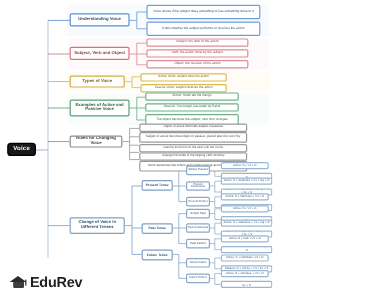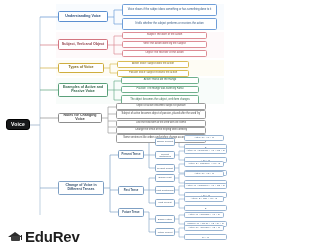--- a/index.html
+++ b/index.html
@@ -47,21 +47,21 @@
 
   
   #logo{position:absolute;left:8px;top:228px;display:flex;align-items:center;gap:3px;}
   #logo .cap{position:relative;width:14px;height:12px;}
   #logo .cap .top{position:absolute;left:0;top:1px;width:0;height:0;
        border-left:7px solid transparent;border-right:7px solid transparent;
        border-bottom:5px solid #2b2b2b;}
   #logo .cap .base{position:absolute;left:2.5px;top:5.5px;width:9px;height:5px;
        background:#3d3d3d;border-radius:0 0 1px 1px;}
   #logo .cap .tass{position:absolute;right:0.5px;top:4px;width:1px;height:5px;background:#2b2b2b;}
-  #logo .txt{font-size:15px;font-weight:700;color:#1f1f1f;letter-spacing:-.2px;}
+  #logo .txt{font-size:12px;font-weight:700;color:#1f1f1f;letter-spacing:-.2px;}
 </style>
 </head>
 <body>
 
 <div id="map">
 
   <div class="band" style="left:56px;top:4px;width:168px;height:26px;background:#eaf2fb;"></div>
   <div class="band" style="left:56px;top:32px;width:168px;height:26px;background:#fdeef0;"></div>
   <div class="band" style="left:56px;top:60px;width:168px;height:16px;background:#fdf6e0;"></div>
   <div class="band" style="left:56px;top:78px;width:168px;height:26px;background:#eaf6ef;"></div>

